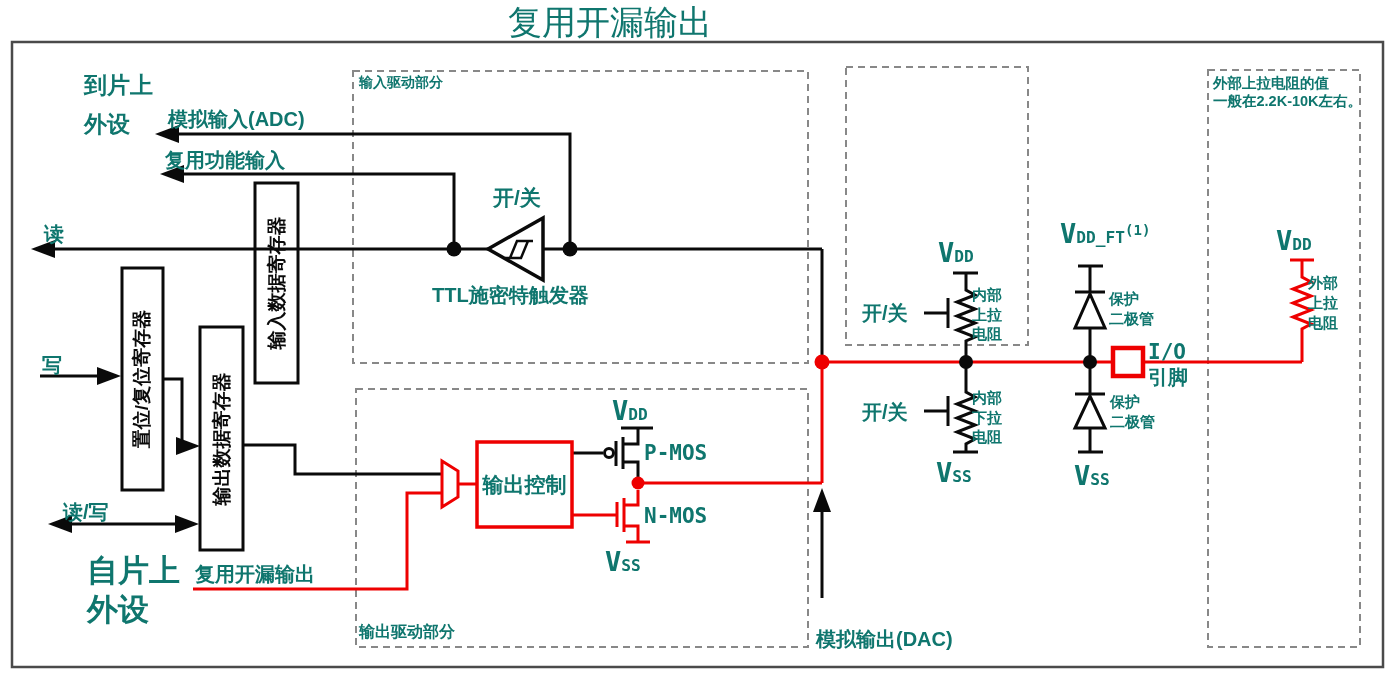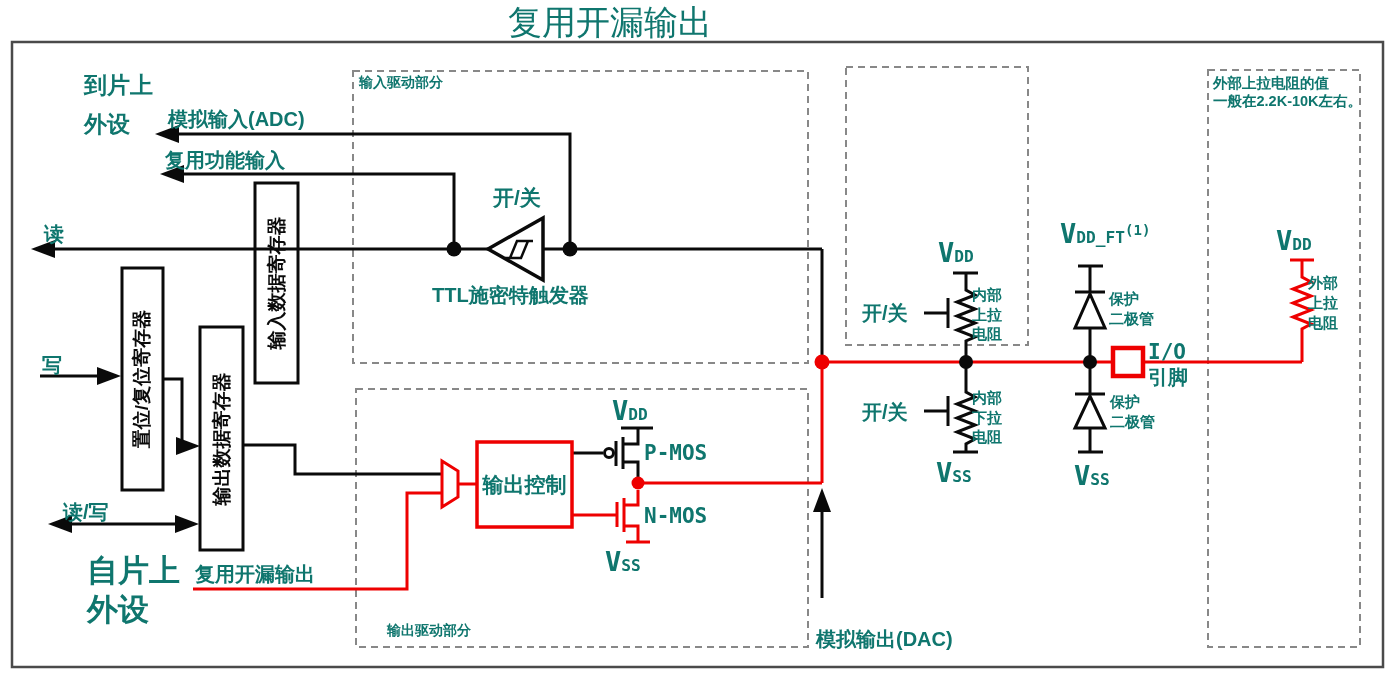--- a/index.html
+++ b/index.html
@@ -136,21 +136,21 @@
     <span class="vtext">置位/复位寄存器</span>
   </div>
   <div class="vbox" style="left:200px;top:327px;width:43px;height:223px;">
     <span class="vtext">输出数据寄存器</span>
   </div>
   <div class="vbox" style="left:255px;top:183px;width:43px;height:200px;">
     <span class="vtext">输入数据寄存器</span>
   </div>
 
   <div class="lbl" style="left:359px;top:73px;font-size:14px;">输入驱动部分</div>
-  <div class="lbl" style="left:359px;top:621px;font-size:14px;margin-left:28px;">输出驱动部分</div>
+  <div class="lbl" style="left:359px;top:621px;font-size:16px;">输出驱动部分</div>
 
   <div class="lbl" style="left:493px;top:184px;font-size:21px;">开/关</div>
   <div class="lbl center" style="left:477px;top:442px;width:95px;height:85px;font-size:21px;">输出控制</div>
 
   <div class="lbl" style="left:432px;top:282px;font-size:20px;">TTL施密特触发器</div>
   <div class="lbl mono" style="left:644px;top:440px;font-size:21px;">P-MOS</div>
   <div class="lbl mono" style="left:644px;top:503px;font-size:21px;">N-MOS</div>
 
   <div class="lbl mono" style="left:612px;top:393px;font-size:27px;"><span>V</span><span class="sub">DD</span></div>
   <div class="lbl mono" style="left:605px;top:544px;font-size:27px;"><span>V</span><span class="sub">SS</span></div>

